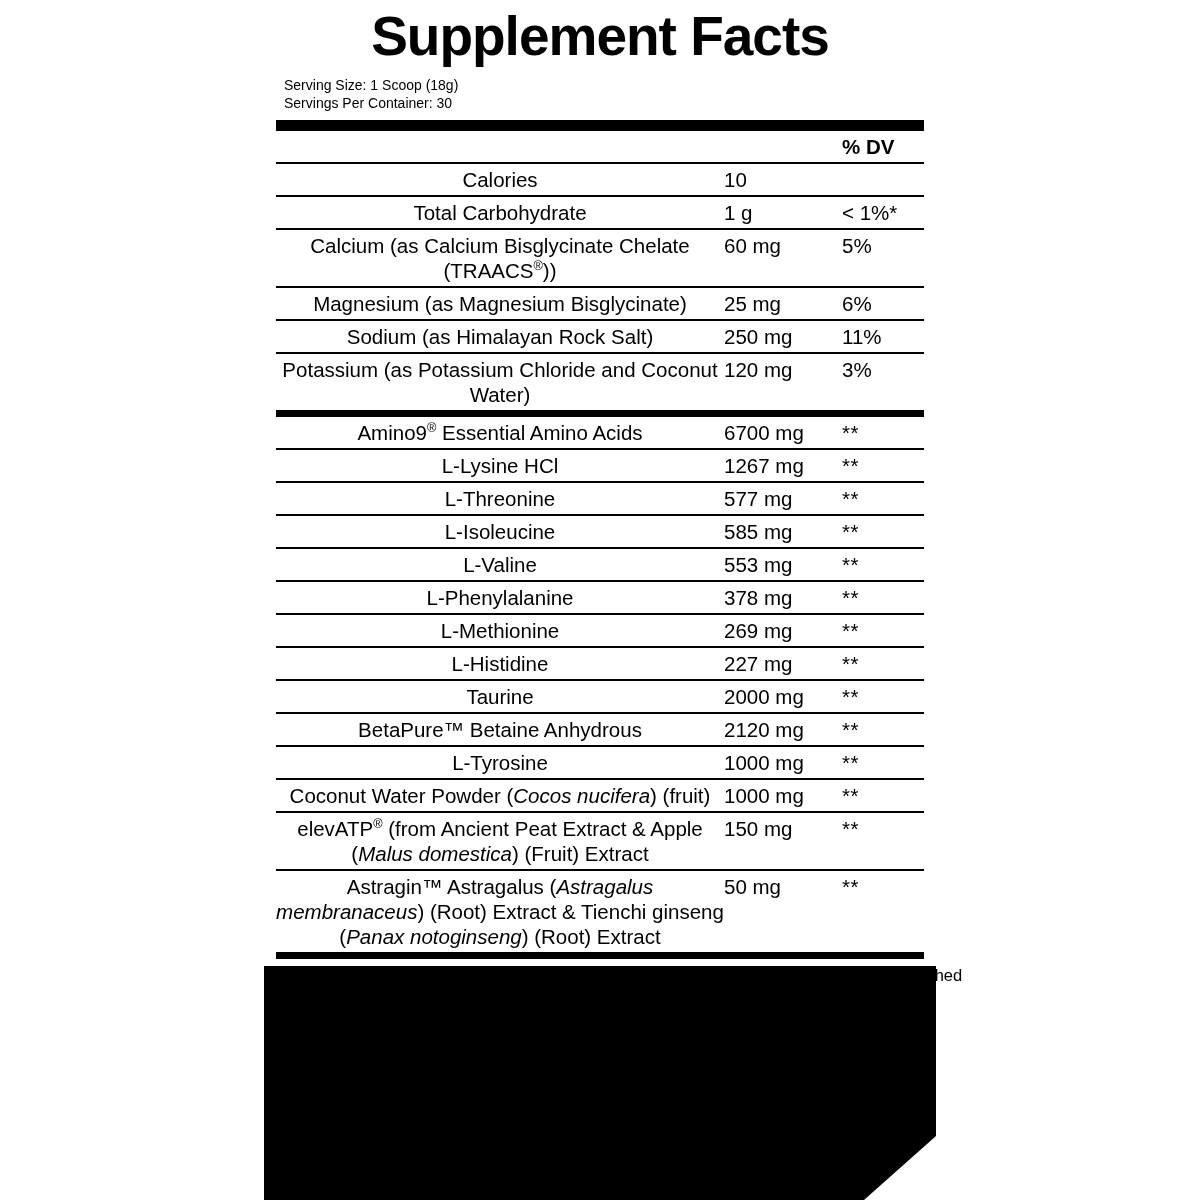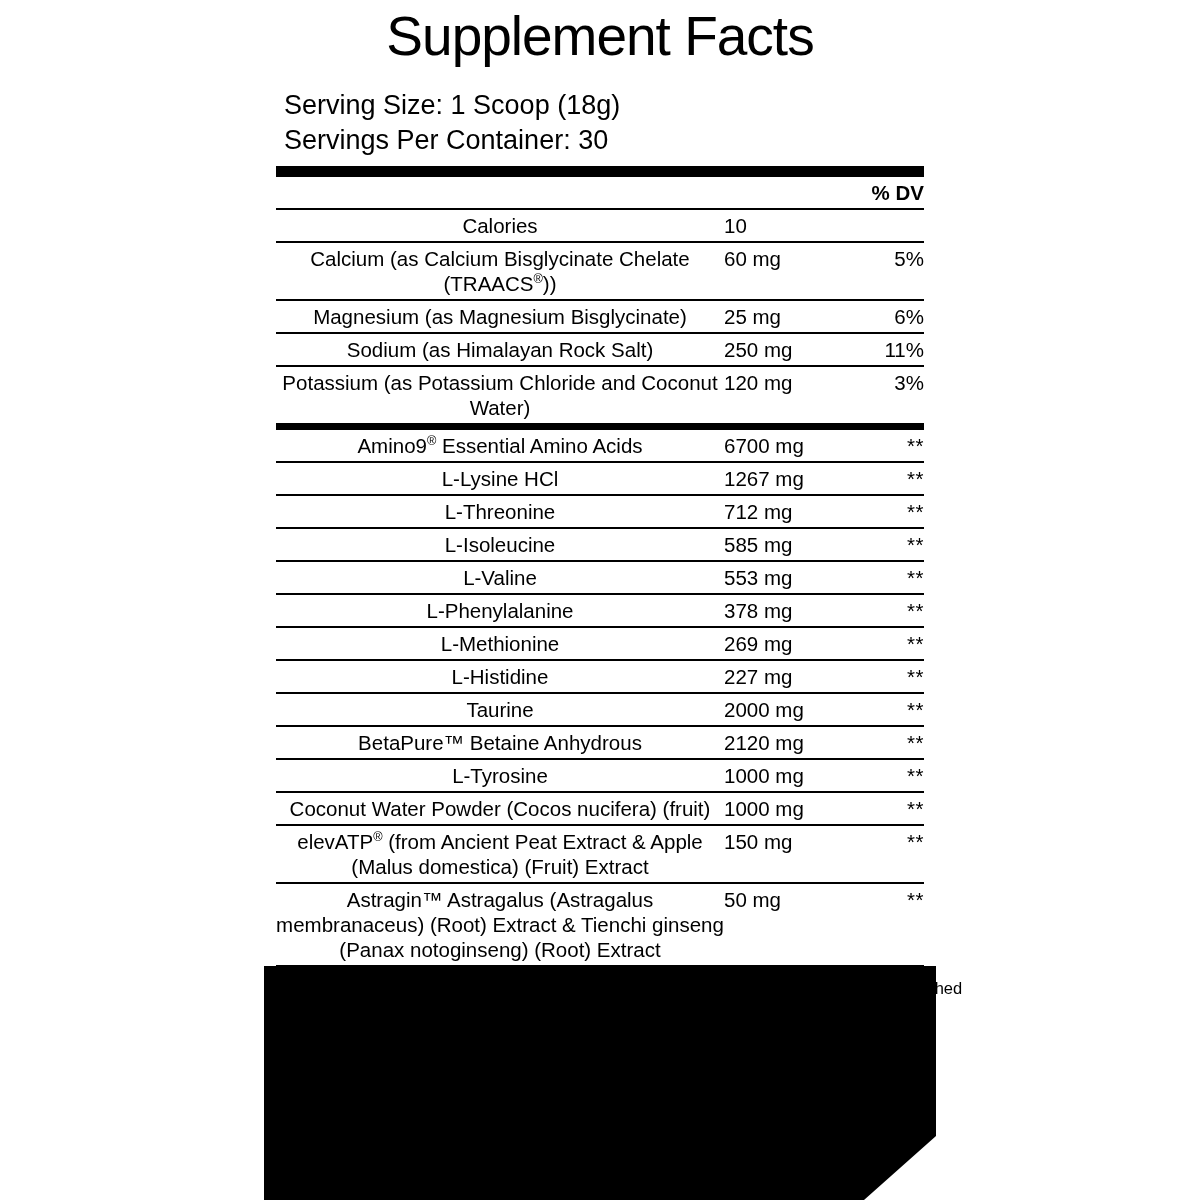--- a/index.html
+++ b/index.html
@@ -39,30 +39,30 @@
 
   .facts-inner {
     position: absolute;
     left: 276px;
     top: 8px;
     width: 648px;
   }
 
   #facts-title {
     font-size: 55px;
-    font-weight: normal;
+    font-weight: bold;
     text-align: center;
     letter-spacing: -1px;
     line-height: 1.05;
-    margin: 0 0 22px 0;
+    margin: 0 0 10px 0;
     white-space: nowrap;
   }
 
   .serving-line {
-    font-size: 27px;
+    font-size: 14px;
     line-height: 1.32;
     padding-left: 8px;
   }
 
   .rule-thick {
     height: 11px;
     background: #000;
     margin-top: 7px;
   }
   .rule-med {
@@ -76,21 +76,21 @@
     table-layout: fixed;
   }
   table.facts td {
     font-size: 20.5px;
     padding: 3px 0 3px 0;
     vertical-align: top;
     line-height: 1.22;
   }
   td.col-name { padding-left: 8px; text-align: center; }
   td.col-amt  { text-align: left; width: 118px; padding-right: 6px; white-space: nowrap;}
-  td.col-dv   { text-align: right; width: 82px; padding-right: 6px; white-space: nowrap;}
+  td.col-dv   { text-align: left; width: 82px; padding-right: 6px; white-space: nowrap;}
 
   tr.line td { border-bottom: 2px solid #000; }
   tr.noline td { border-bottom: none; }
 
   .indent1 { padding-left: 34px; }
 
   .dvhead {
     font-size: 21px;
     font-weight: bold;
     text-align: right;
@@ -101,21 +101,21 @@
 
   .footnote {
     font-size: 16.5px;
     padding: 6px 4px 5px 8px;
     line-height: 1.25;
     white-space: nowrap;
   }
   .footnote .gap { display: inline-block; width: 12px; }
 
   sup { font-size: 0.62em; vertical-align: super; line-height: 0; }
-  .ital { }
+  .ital { font-style: italic; }
 </style>
 </head>
 <body>
 
 <div id="label-panel"></div>
 <div id="bottom-block"></div>
 
 <div class="facts-inner">
 
   <div id="facts-title">Supplement Facts</div>
@@ -132,20 +132,25 @@
         <td class="col-amt"></td>
         <td class="col-dv dvhead">% DV</td>
       </tr>
 
       <tr class="line">
         <td class="col-name">Calories</td>
         <td class="col-amt">10</td>
         <td class="col-dv"></td>
       </tr>
 
+      <tr class="line">
+        <td class="col-name">Total Carbohydrate</td>
+        <td class="col-amt">1 g</td>
+        <td class="col-dv dv-star">&lt; 1%*</td>
+      </tr>
 
       <tr class="line">
         <td class="col-name">Calcium (as Calcium Bisglycinate Chelate (TRAACS<sup>®</sup>))</td>
         <td class="col-amt">60 mg</td>
         <td class="col-dv">5%</td>
       </tr>
 
       <tr class="line">
         <td class="col-name">Magnesium (as Magnesium Bisglycinate)</td>
         <td class="col-amt">25 mg</td>
@@ -178,21 +183,21 @@
 
 
       <tr class="line">
         <td class="col-name indent1">L-Lysine HCl</td>
         <td class="col-amt">1267 mg</td>
         <td class="col-dv stars">**</td>
       </tr>
 
       <tr class="line">
         <td class="col-name indent1">L-Threonine</td>
-        <td class="col-amt">712 mg</td>
+        <td class="col-amt">577 mg</td>
         <td class="col-dv stars">**</td>
       </tr>
 
       <tr class="line">
         <td class="col-name indent1">L-Isoleucine</td>
         <td class="col-amt">585 mg</td>
         <td class="col-dv stars">**</td>
       </tr>
 
       <tr class="line">

